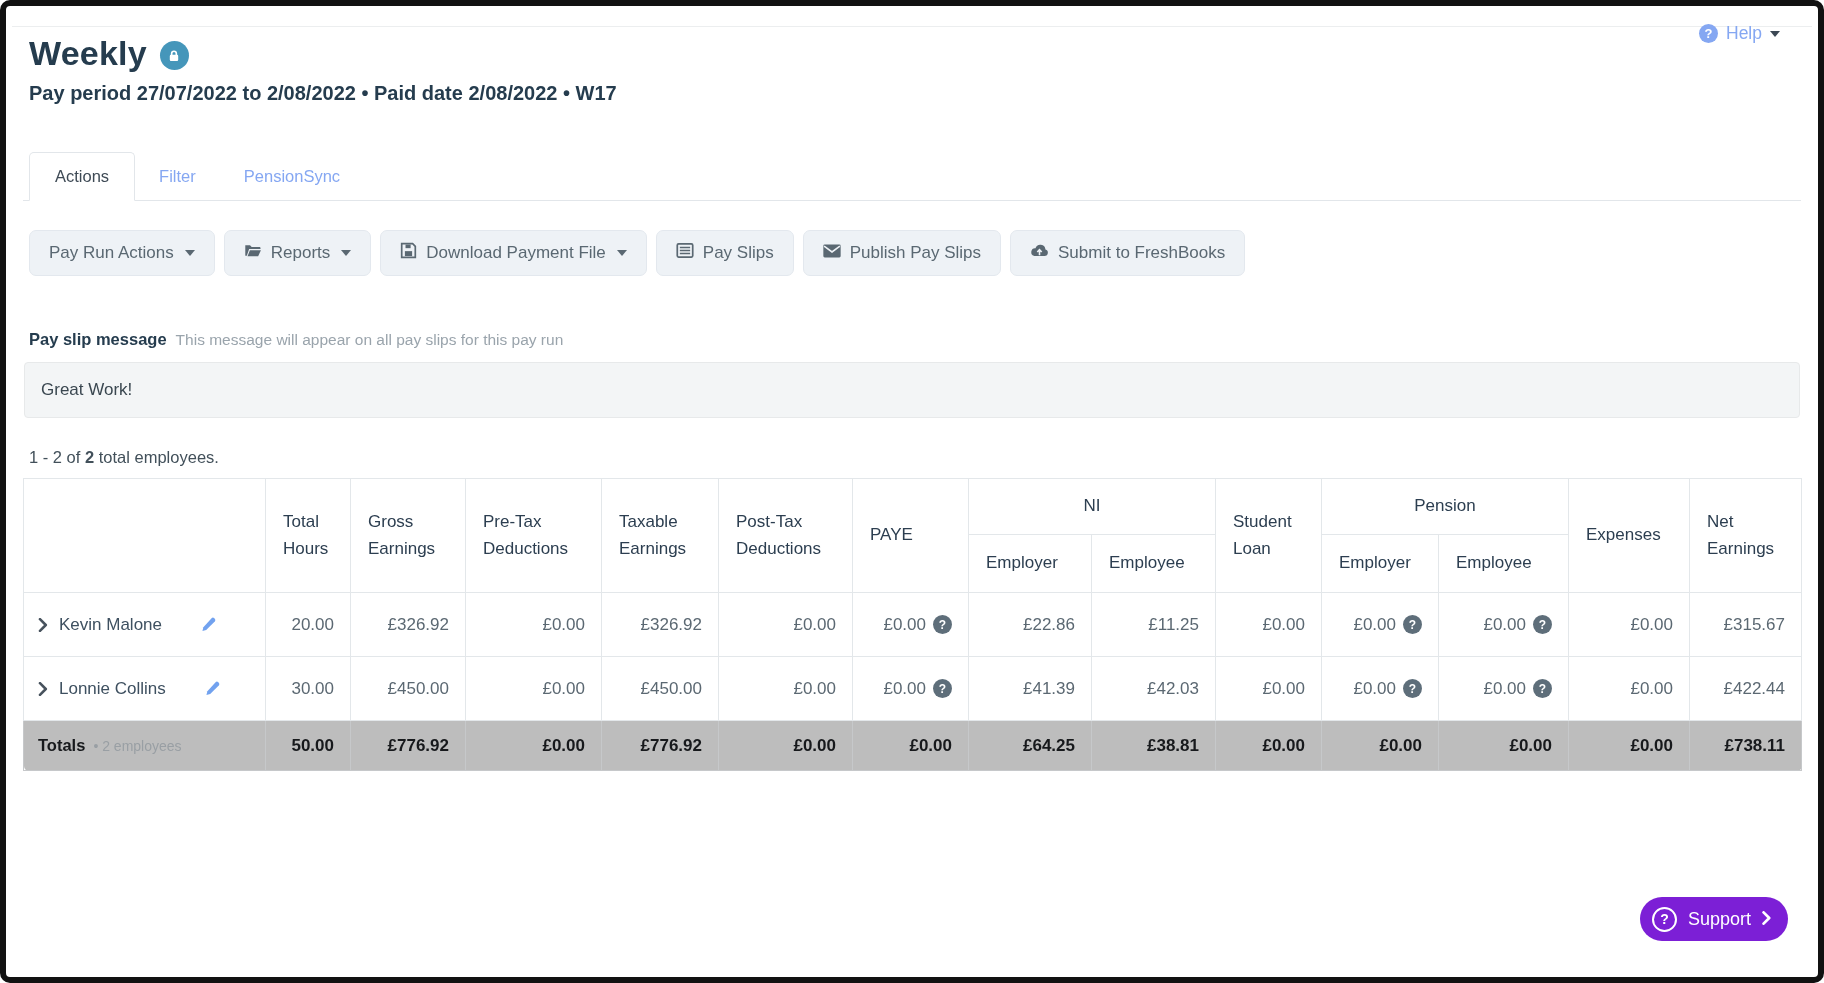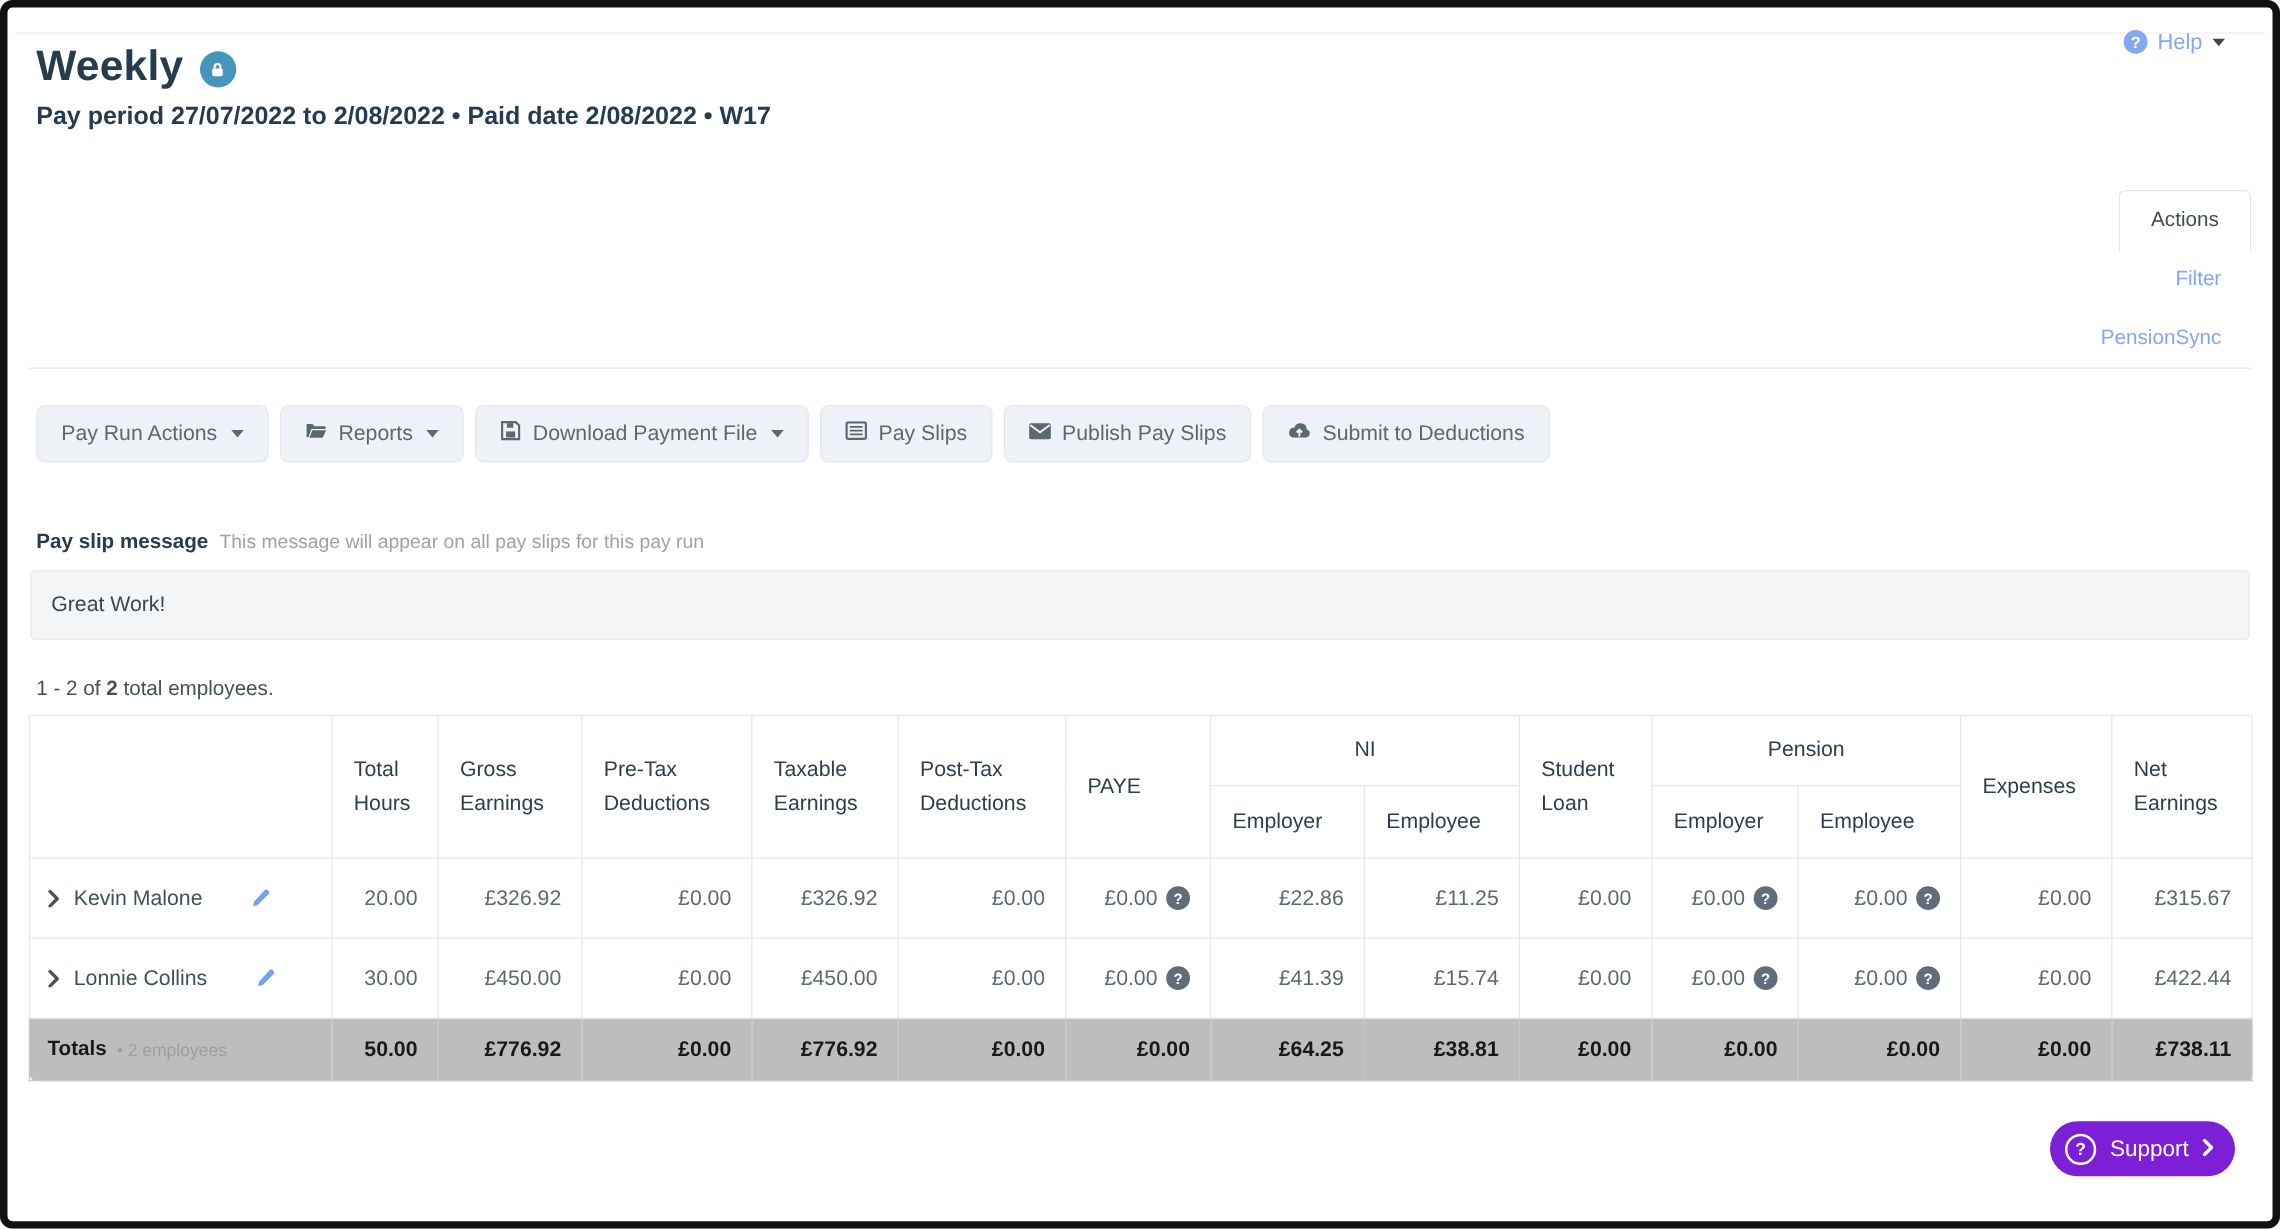--- a/index.html
+++ b/index.html
@@ -23,21 +23,21 @@
   .subtitle{margin:9px 0 0 6px; font-size:20px; font-weight:bold; color:var(--navy);}
 
   .help{position:absolute; top:17px; right:38px; display:flex; align-items:center; gap:8px; cursor:pointer;}
   .help-q{width:19px; height:19px; border-radius:50%; background:var(--link-blue); color:#fff;
           font-size:13px; font-weight:bold; display:flex; align-items:center; justify-content:center;}
   .help-label{color:var(--link-blue); font-size:17.5px;}
   .caret{width:0; height:0; border-left:5px solid transparent; border-right:5px solid transparent;
          border-top:6px solid #3c4854; display:inline-block;}
 
   
-  .tabs{display:flex; align-items:flex-end; margin-top:47px; border-bottom:1px solid var(--border); padding-left:6px;flex-direction:column;}
+  .tabs{display:flex; align-items:flex-end; margin-top:47px; border-bottom:1px solid var(--border); padding-left:6px;}
   .tab{padding:14px 25px; font-size:16.5px; cursor:pointer;}
   .tab.active{background:#fff; border:1px solid var(--border); border-bottom:1px solid #fff;
               margin-bottom:-1px; border-radius:5px 5px 0 0; color:#3e4a55;}
   .tab.inactive{color:var(--link-blue); padding:14px 24px;}
 
   
   .toolbar{display:flex; align-items:center; margin:29px 0 0 6px; gap:9px;}
   .btn{display:inline-flex; align-items:center; gap:9px; height:46px; padding:0 19px;
        background:var(--btn-bg); border:1px solid #e3e8ee; border-radius:7px;
        color:var(--slate); font-size:17px; cursor:pointer; white-space:nowrap;}
@@ -176,21 +176,21 @@
         <span>Publish Pay Slips</span>
       </button>
 
       <button class="btn">
         <span>
           <svg width="19" height="15" viewBox="0 0 18 14">
             <path d="M14.6 6.1A4.8 4.8 0 0 0 5.2 4.9 3.7 3.7 0 0 0 4.1 12.2h9.8a3.1 3.1 0 0 0 .7-6.1z" fill="currentColor"></path>
             <path d="M9 11.4V6.6M6.9 8.4L9 6.2l2.1 2.2" stroke="#eef2f6" stroke-width="1.5" fill="none"></path>
           </svg>
         </span>
-        <span>Submit to Deductions</span>
+        <span>Submit to FreshBooks</span>
       </button>
 
     </div>
 
     <div class="payslip-head">
       <span class="payslip-label">Pay slip message</span>
       <span class="payslip-hint">This message will appear on all pay slips for this pay run</span>
     </div>
     <input class="payslip-input" type="text" value="Great Work!" style="">
 
@@ -298,21 +298,21 @@
           <td>30.00</td>
           <td>£450.00</td>
           <td>£0.00</td>
           <td>£450.00</td>
           <td>£0.00</td>
           <td><span class="cellflex">
                 <span>£0.00</span>
                 <span class="qbadge">?</span>
               </span></td>
           <td>£41.39</td>
-          <td>£15.74</td>
+          <td>£42.03</td>
           <td>£0.00</td>
           <td><span class="cellflex">
                 <span>£0.00</span>
                 <span class="qbadge">?</span>
               </span></td>
           <td><span class="cellflex">
                 <span>£0.00</span>
                 <span class="qbadge">?</span>
               </span></td>
           <td>£0.00</td>

